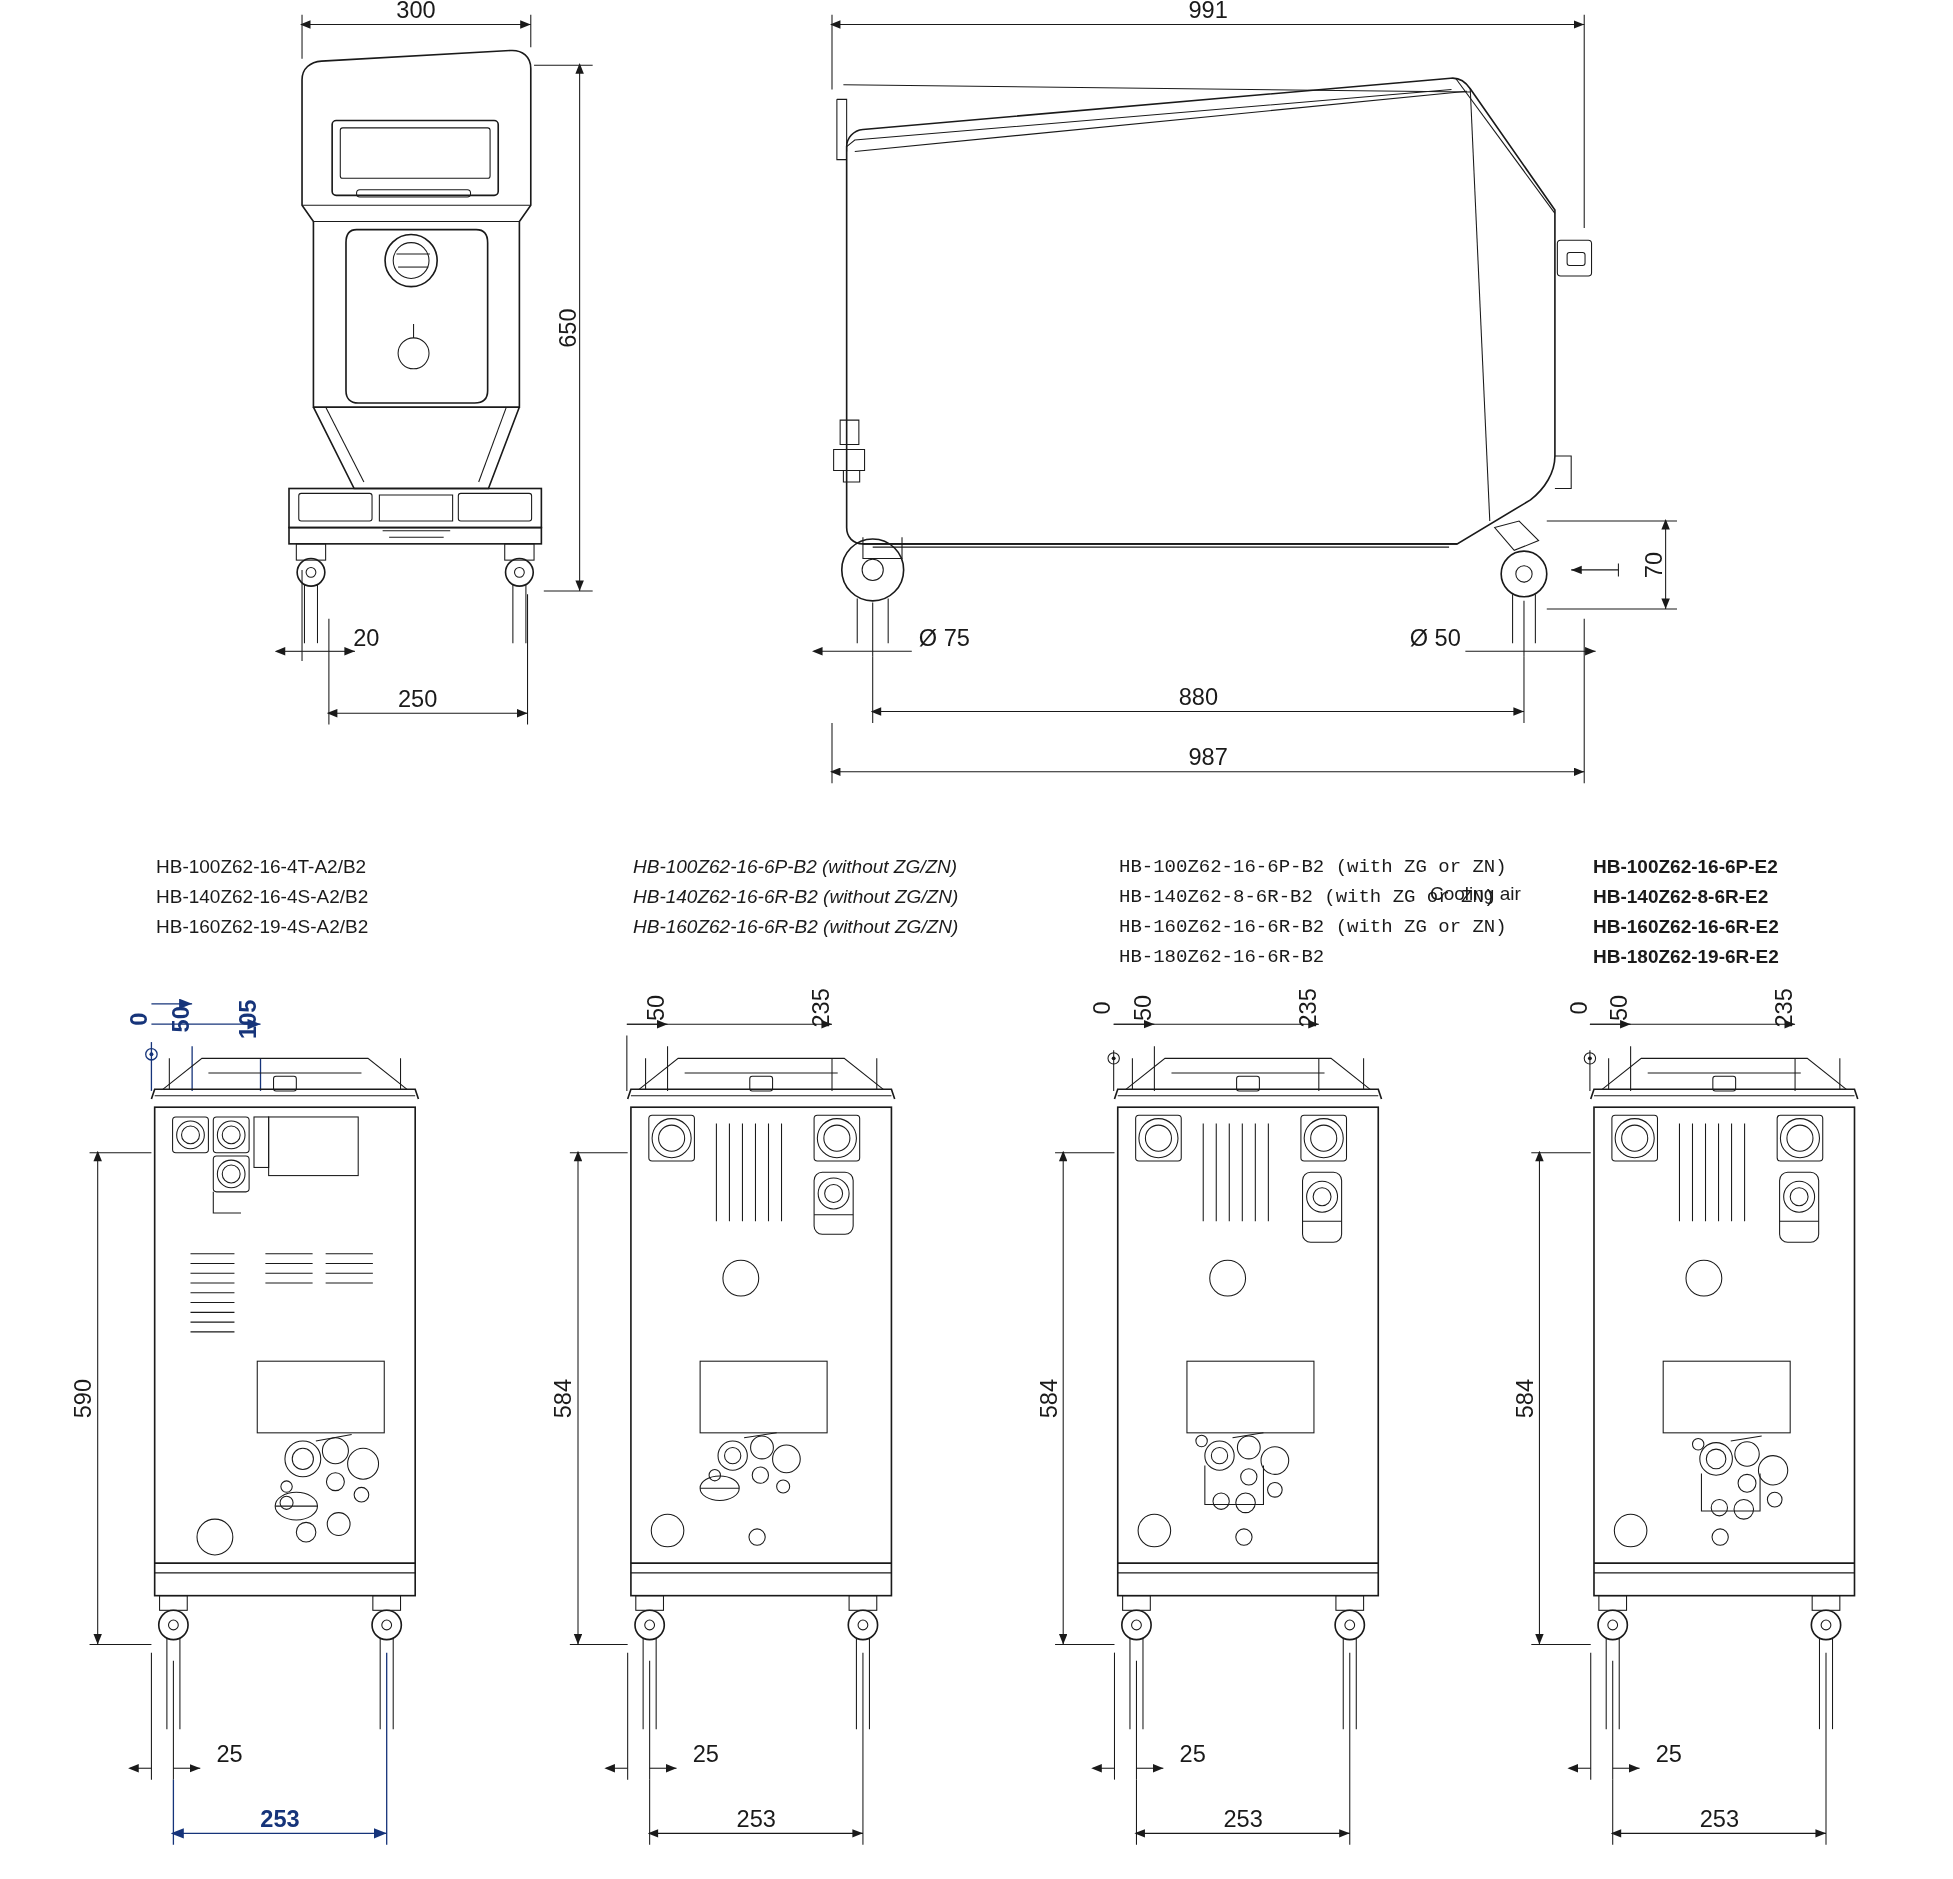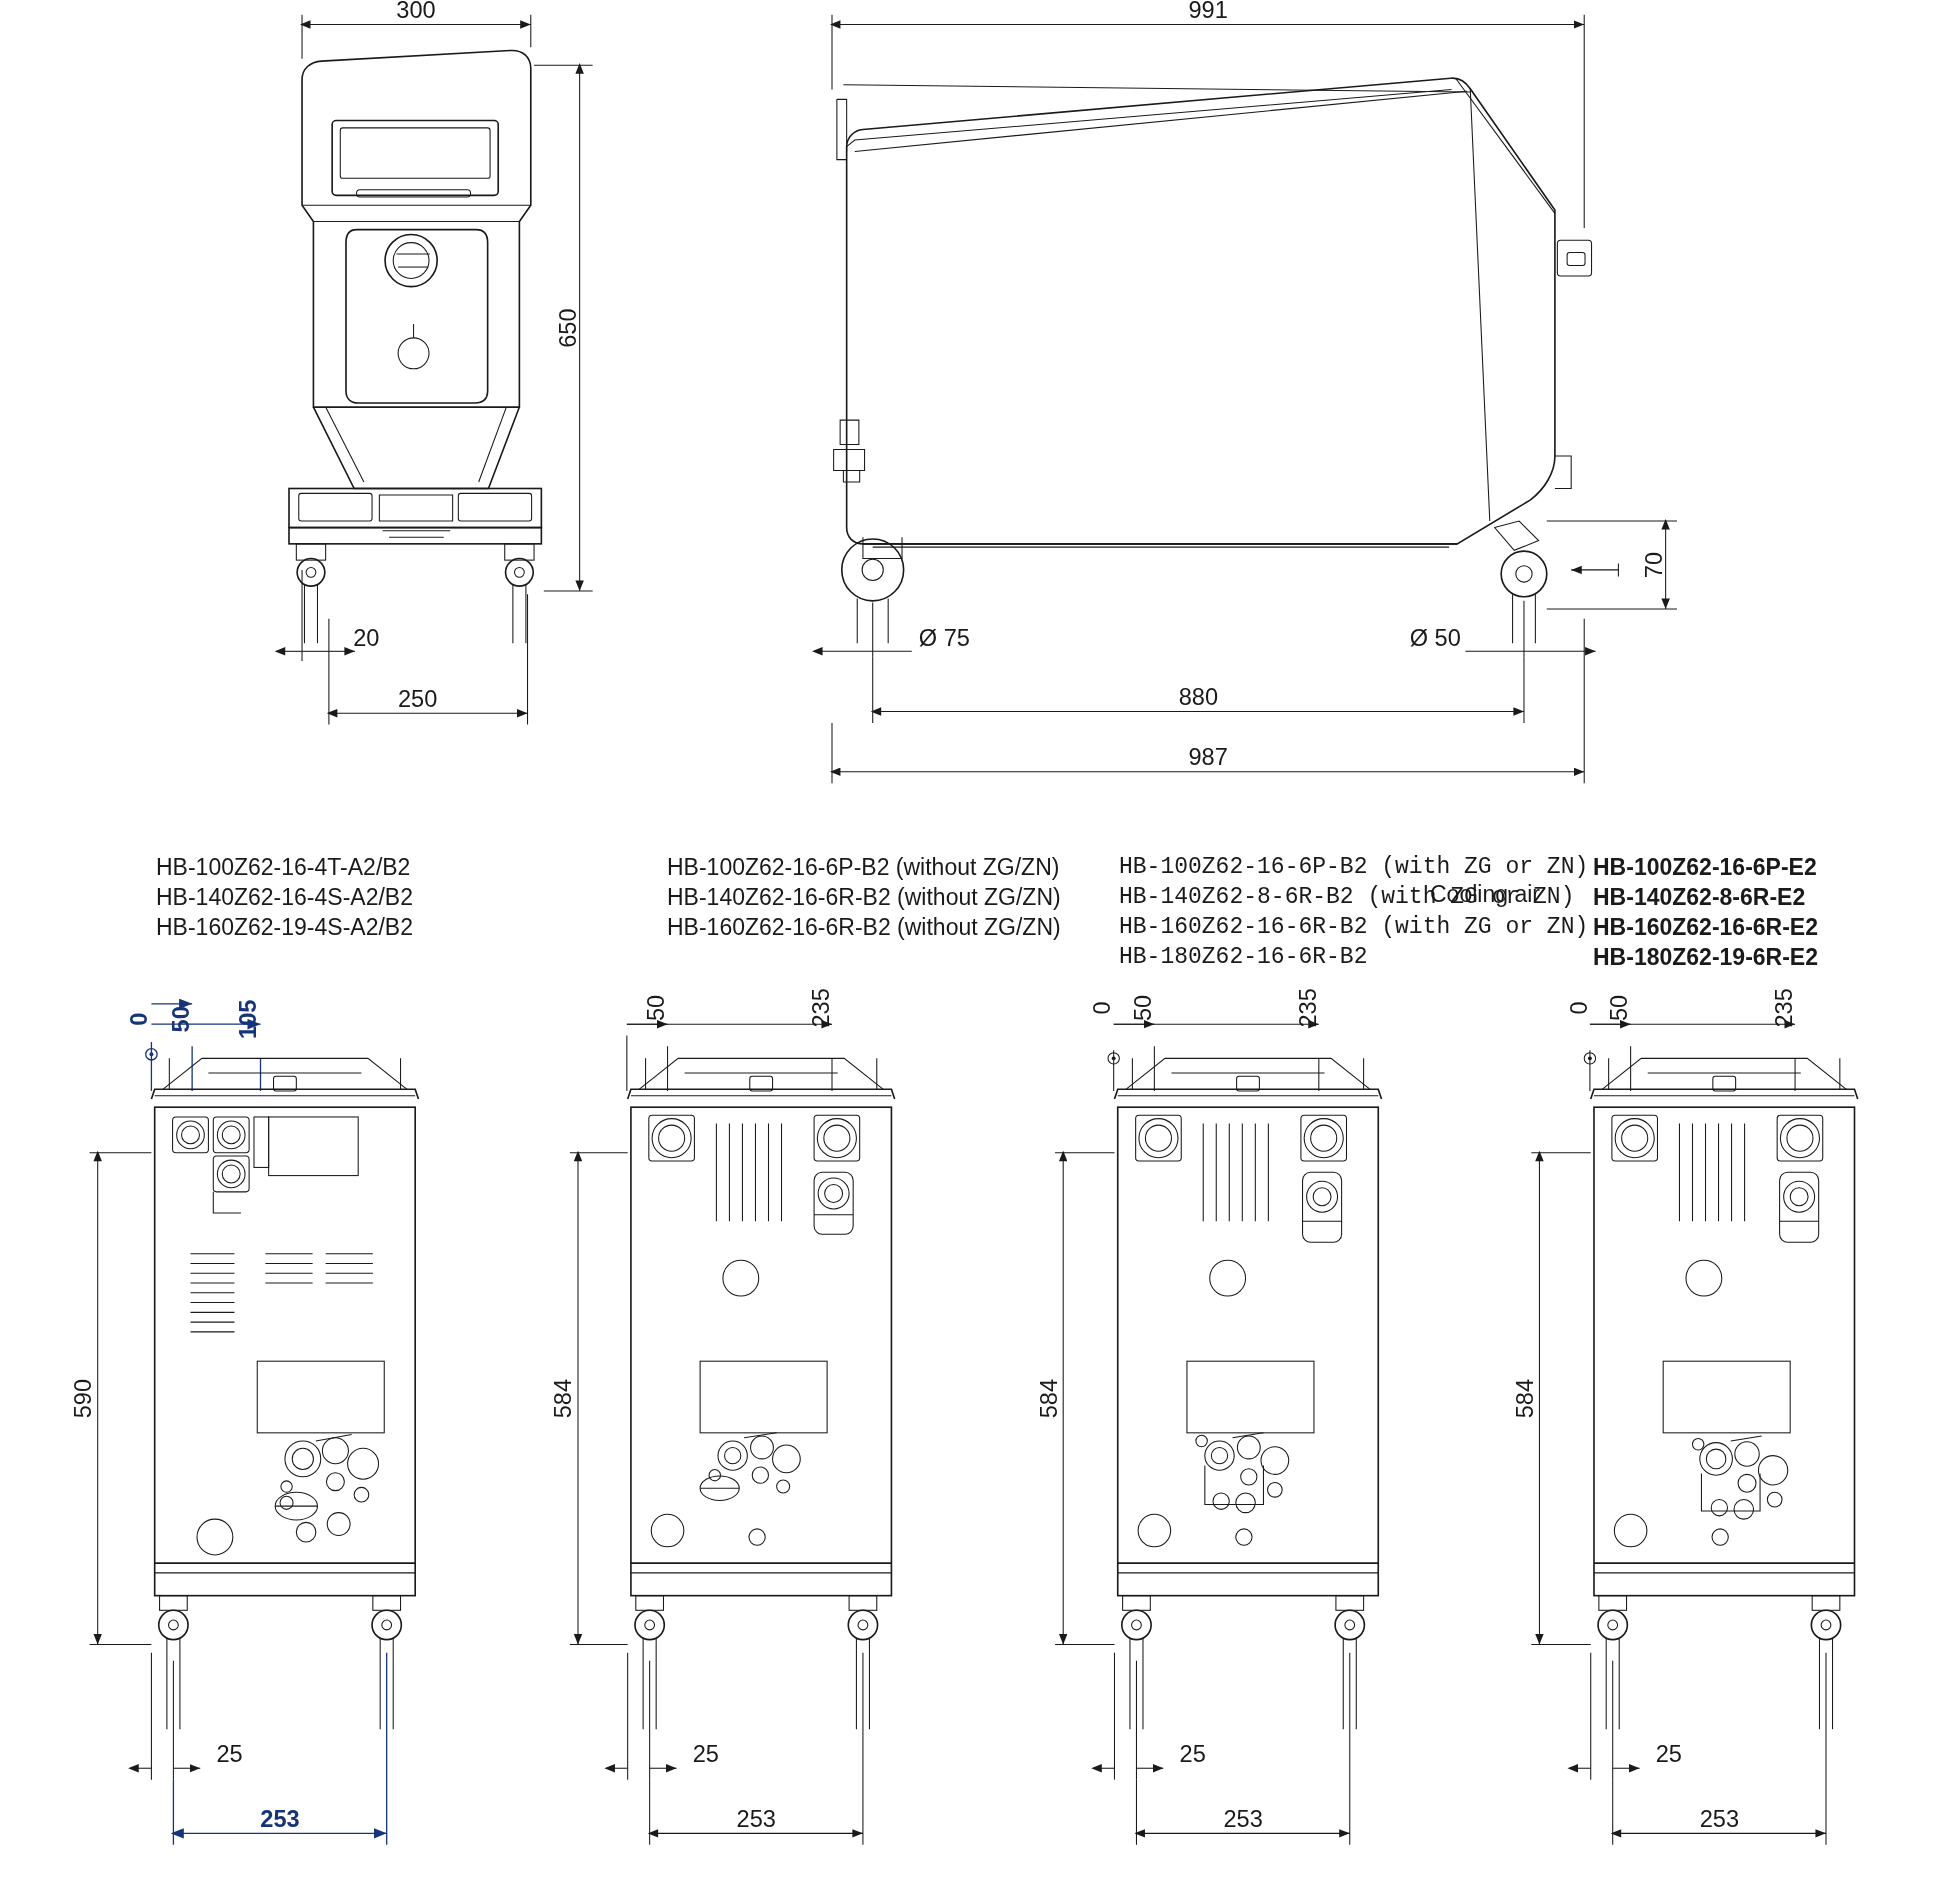--- a/index.html
+++ b/index.html
@@ -19,21 +19,21 @@
   }
   .dim-text-blue{
     font-family:"Liberation Sans", sans-serif;
     font-size:29px;
     font-weight:bold;
     fill:#16347a;
   }
   .cap{
     position:absolute;
     font-family:"Liberation Sans", sans-serif;
-    font-size:23px;
+    font-size:19px;
     line-height:30px;
     color:#1a1a1a;
     white-space:nowrap;
   }
   .cap div{white-space:nowrap;}
   
   .ln{stroke:#1a1a1a;fill:none;stroke-width:2;}
   .ln-thin{stroke:#1a1a1a;fill:none;stroke-width:1.3;}
   .ln-dim{stroke:#1a1a1a;fill:none;stroke-width:1.3;}
   .ln-blue{stroke:#16347a;fill:none;stroke-width:1.6;}
@@ -572,21 +572,21 @@
 <div class="cap" style="left:1430px;top:879px;">
   <div>Cooling air</div>
 </div>
 
 <div class="cap" style="left:156px;top:852px;">
   <div>HB-100Z62-16-4T-A2/B2</div>
   <div>HB-140Z62-16-4S-A2/B2</div>
   <div>HB-160Z62-19-4S-A2/B2</div>
 </div>
 
-<div class="cap" style="left:667px;top:852px;">
+<div class="cap" style="left:633px;top:852px;font-style:italic;">
   <div>HB-100Z62-16-6P-B2 (without ZG/ZN)</div>
   <div>HB-140Z62-16-6R-B2 (without ZG/ZN)</div>
   <div>HB-160Z62-16-6R-B2 (without ZG/ZN)</div>
 </div>
 
 <div class="cap" style="left:1119px;top:852px;font-family:Liberation Mono, monospace;">
   <div>HB-100Z62-16-6P-B2 (with ZG or ZN)</div>
   <div>HB-140Z62-8-6R-B2 (with ZG or ZN)</div>
   <div>HB-160Z62-16-6R-B2 (with ZG or ZN)</div>
   <div>HB-180Z62-16-6R-B2</div>

